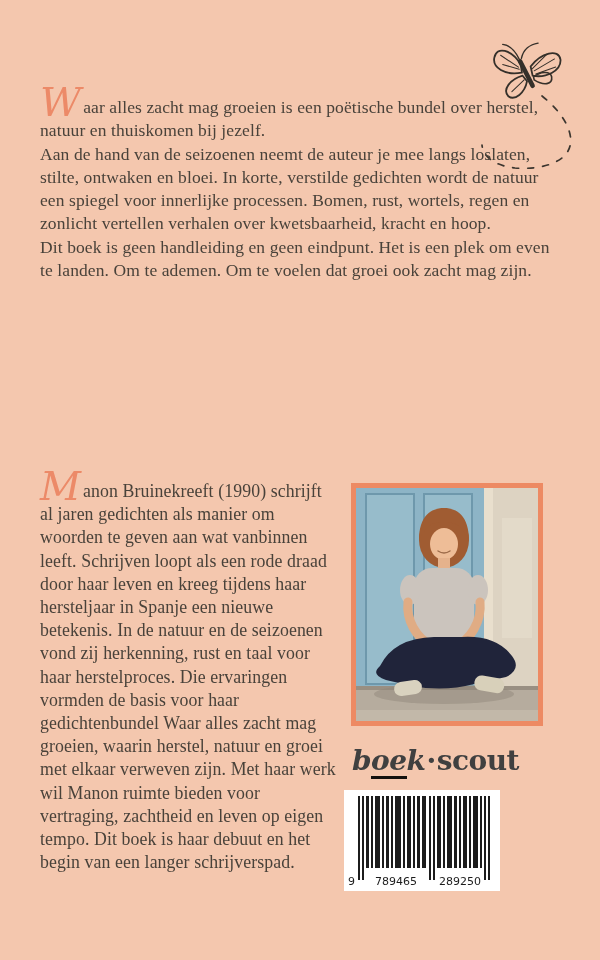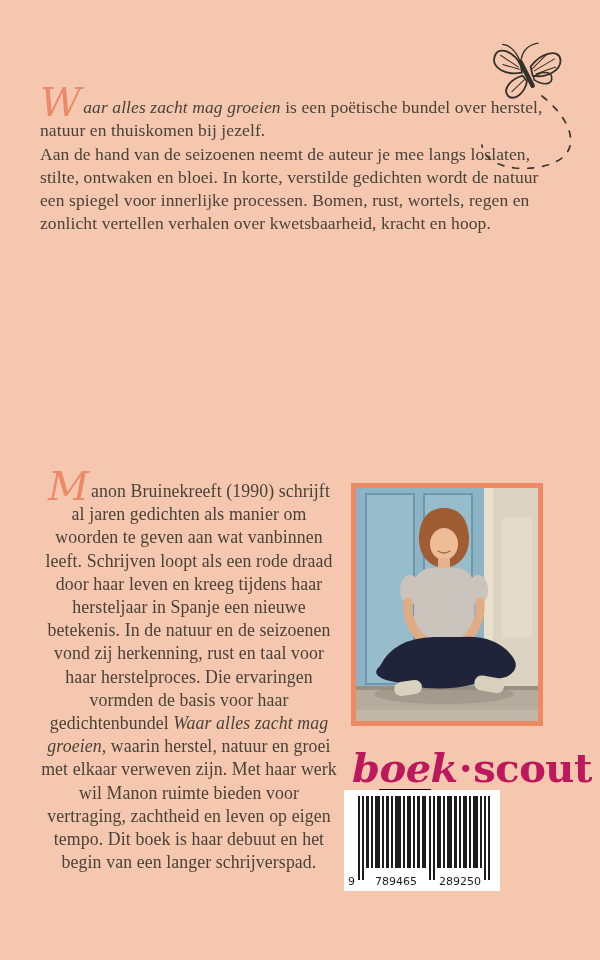--- a/index.html
+++ b/index.html
@@ -11,55 +11,55 @@
     font-family:"Liberation Serif", serif;
     color:#49423a;
   }
   
   .intro{
     position:absolute;left:40px;top:96px;width:514px;
     font-size:17.5px;line-height:23.3px;
     letter-spacing:0.1px;
   }
   .intro p{margin:0;}
-  .it{font-style:italic;margin-top:32px;}
+  .it{margin-top:32px;}
   .dropcap{
     font-family:"DejaVu Serif", serif;
     font-style:italic;
     font-size:40px;
     line-height:0;
     color:#ec8a68;
     margin-right:2px;
     position:relative;top:3px;
   }
   
   .bio{
     position:absolute;left:40px;top:480px;width:298px;
     font-size:17.8px;line-height:23.2px;
     letter-spacing:0.1px;
   }
-  .bio p{margin:0;text-align:center;}
+  .bio p{margin:0;}
   
   .butterfly{position:absolute;left:490px;top:36px;}
   .trail{position:absolute;left:438px;top:84px;}
   
   .photo{
     position:absolute;left:351px;top:483px;
     width:182px;height:233px;
     border:5px solid #ed8a63;
     background:#ddd3c2;
   }
   .photo svg{display:block;}
   
   .logo{
     position:absolute;left:352px;top:744px;
     font-family:"DejaVu Serif", serif;
     font-weight:bold;
-    font-size:40px;
-    color:#be185d;
+    font-size:28px;
+    color:#404040;
     letter-spacing:-0.5px;
     line-height:1.2;
     white-space:nowrap;
   }
   .logo .ital{font-style:italic;}
   .logo .ul{
     font-style:italic;
     display:inline-block;
     line-height:1;
     border-bottom:3px solid #14110e;
@@ -105,20 +105,21 @@
     </g>
   </svg>
 
   <svg class="trail" width="160" height="100" viewBox="0 0 160 100">
     <path d="M104 12 C122 26 136 46 132 62 C128 79 102 86 77 84 C59 82 45 74 44 61" fill="none" stroke="#3c362f" stroke-width="1.7" stroke-dasharray="6 9" stroke-linecap="round"></path>
   </svg>
 
   <div class="intro">
     <p><span class="dropcap">W</span><span class="it">aar alles zacht mag groeien</span><span> is een poëtische bundel over herstel, natuur en thuiskomen bij jezelf.</span></p>
     <p>Aan de hand van de seizoenen neemt de auteur je mee langs loslaten, stilte, ontwaken en bloei. In korte, verstilde gedichten wordt de natuur een spiegel voor innerlijke processen. Bomen, rust, wortels, regen en zonlicht vertellen verhalen over kwetsbaarheid, kracht en hoop.</p>
+    <p>Dit boek is geen handleiding en geen eindpunt. Het is een plek om even te landen. Om te ademen. Om te voelen dat groei ook zacht mag zijn.</p>
   </div>
 
   <div class="bio">
     <p><span class="dropcap">M</span><span>anon Bruinekreeft (1990) schrijft al jaren gedichten als manier om woorden te geven aan wat vanbinnen leeft. Schrijven loopt als een rode draad door haar leven en kreeg tijdens haar hersteljaar in Spanje een nieuwe betekenis. In de natuur en de seizoenen vond zij herkenning, rust en taal voor haar herstelproces. Die ervaringen vormden de basis voor haar gedichtenbundel </span><span class="it">Waar alles zacht mag groeien</span><span>, waarin herstel, natuur en groei met elkaar verweven zijn. Met haar werk wil Manon ruimte bieden voor vertraging, zachtheid en leven op eigen tempo. Dit boek is haar debuut en het begin van een langer schrijverspad.</span></p>
   </div>
 
   <div class="photo">
     <svg width="182" height="233" viewBox="0 0 182 233">
 
       <rect x="0" y="0" width="128" height="204" fill="#8db4c6"></rect>

